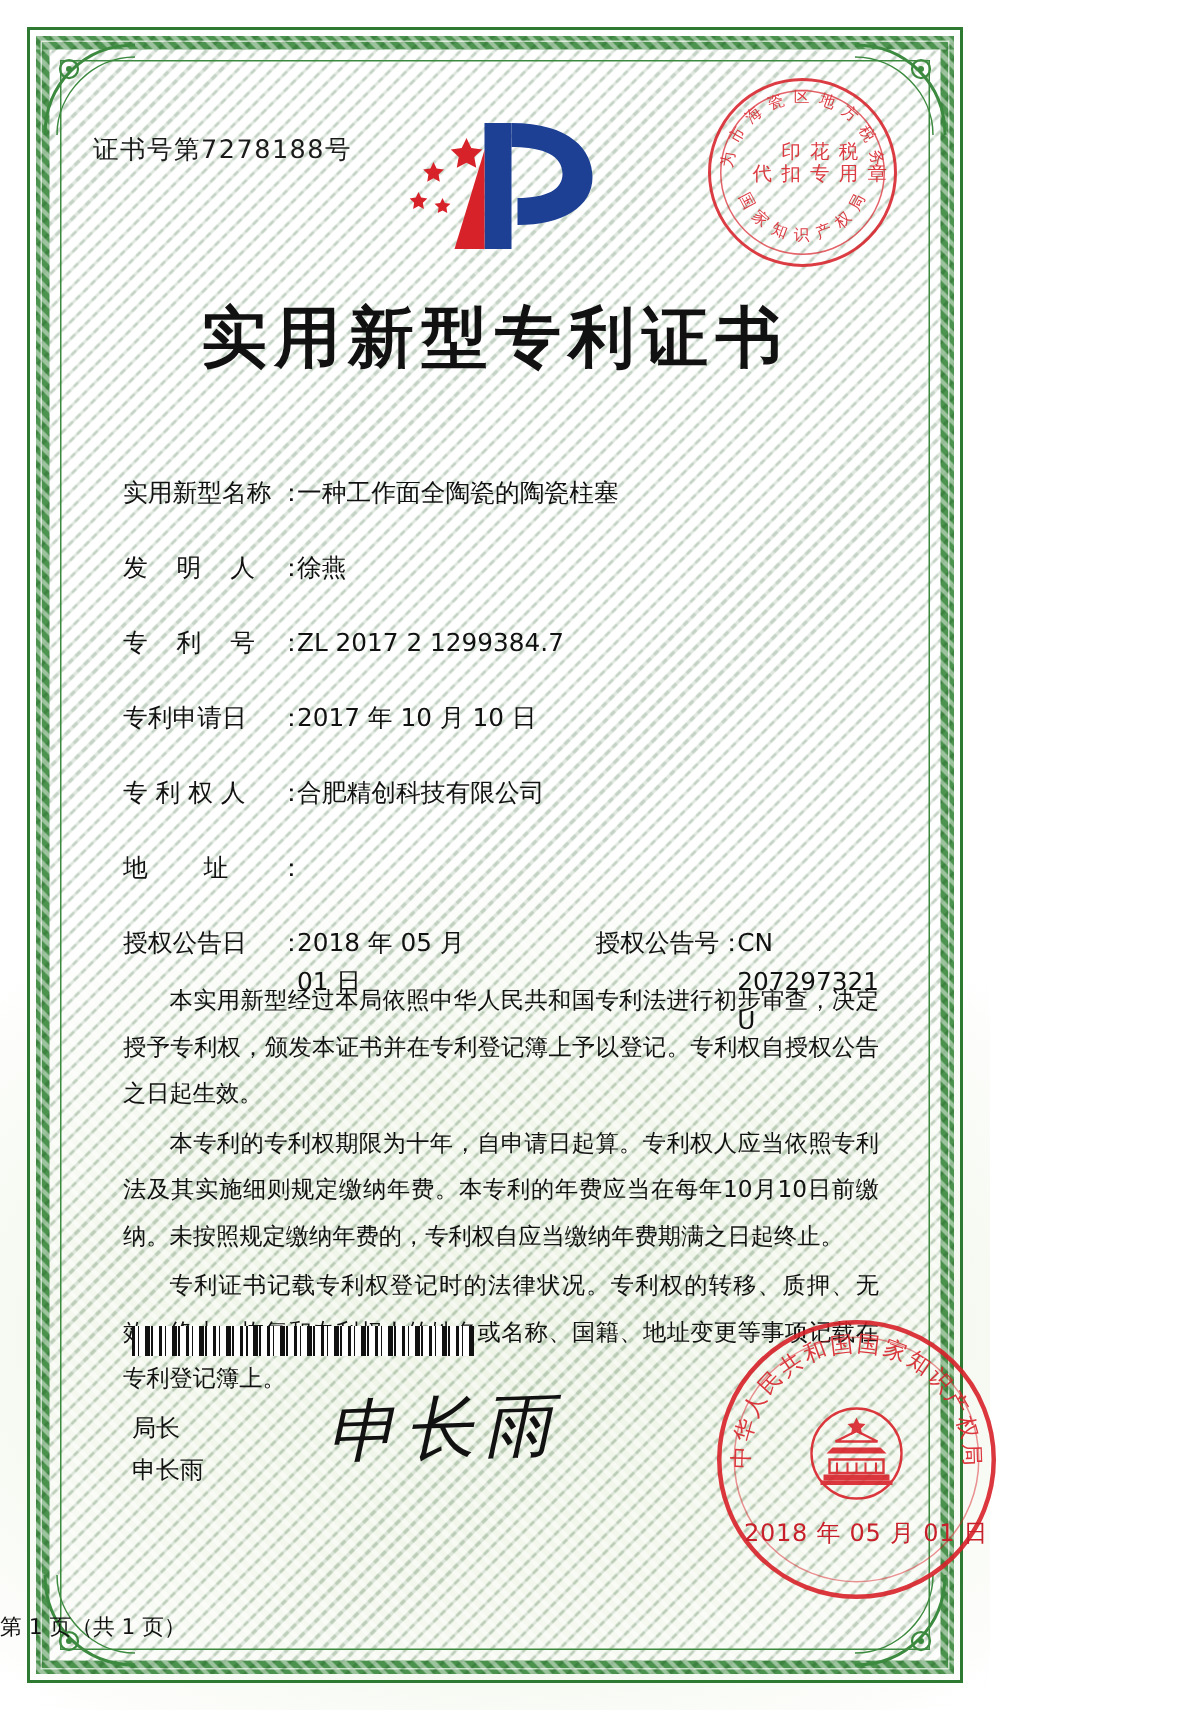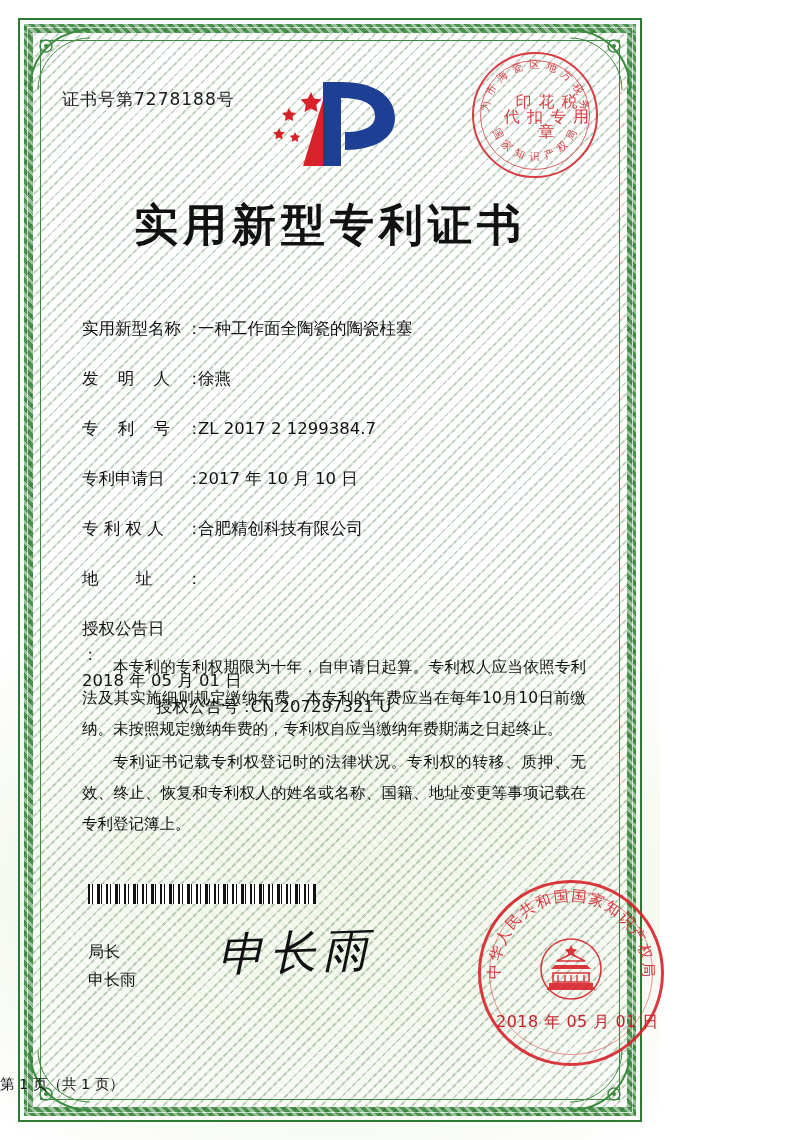--- a/index.html
+++ b/index.html
@@ -98,21 +98,21 @@
     left: 6px; top: 6px; right: 6px; bottom: 6px;
     border: 1px solid #d8222a;
     border-radius: 50%;
     opacity: .8;
   }
   .stamp-top .ctr-text {
     position: absolute;
     left: 0; right: 0;
     top: 40px;
     text-align: center;
-    font-size: 16px;
+    font-size: 13px;
     line-height: 15px;
     letter-spacing: 1px;
     font-family: "DejaVu Sans", sans-serif;
     padding-left: 24px;
   }
   .arc-text { position:absolute; left:0; top:0; width:122px; height:122px; }
 
   .stamp-bottom {
     position: absolute;
     left: 478px;
@@ -182,21 +182,20 @@
   .field-label.sp3 { letter-spacing: 16px; }
   .field-colon { width: 12px; flex: none; }
   .field-value { flex: 1 1 auto; }
   .field-value .second-line { display: block; padding-left: 0; }
 
   .row-inline {
     display: flex;
     align-items: flex-start;
     margin-bottom: 10px;
     line-height: 26px;
-    flex-direction: column;
   }
   .pub-date-label { width: 104px; flex:none; }
   .pub-no-wrap { margin-left: 74px; display:flex; }
   .pub-no-label { white-space: nowrap; }
 
   
   .body-text {
     position: absolute;
     left: 82px;
     right: 74px;
@@ -383,20 +382,21 @@
       <span>2018 年 05 月 01 日</span>
       <span class="pub-no-wrap">
         <span class="pub-no-label">授权公告号</span>
         <span class="field-colon">：</span>
         <span>CN 207297321 U</span>
       </span>
     </div>
   </div>
 
   <div class="body-text">
+    <p>本实用新型经过本局依照中华人民共和国专利法进行初步审查，决定授予专利权，颁发本证书并在专利登记簿上予以登记。专利权自授权公告之日起生效。</p>
     <p>本专利的专利权期限为十年，自申请日起算。专利权人应当依照专利法及其实施细则规定缴纳年费。本专利的年费应当在每年10月10日前缴纳。未按照规定缴纳年费的，专利权自应当缴纳年费期满之日起终止。</p>
     <p>专利证书记载专利权登记时的法律状况。专利权的转移、质押、无效、终止、恢复和专利权人的姓名或名称、国籍、地址变更等事项记载在专利登记簿上。</p>
   </div>
 
   <div class="barcode"></div>
 
   <div class="sign-block">
     <div>局长</div>
     <div>申长雨</div>
   </div>

